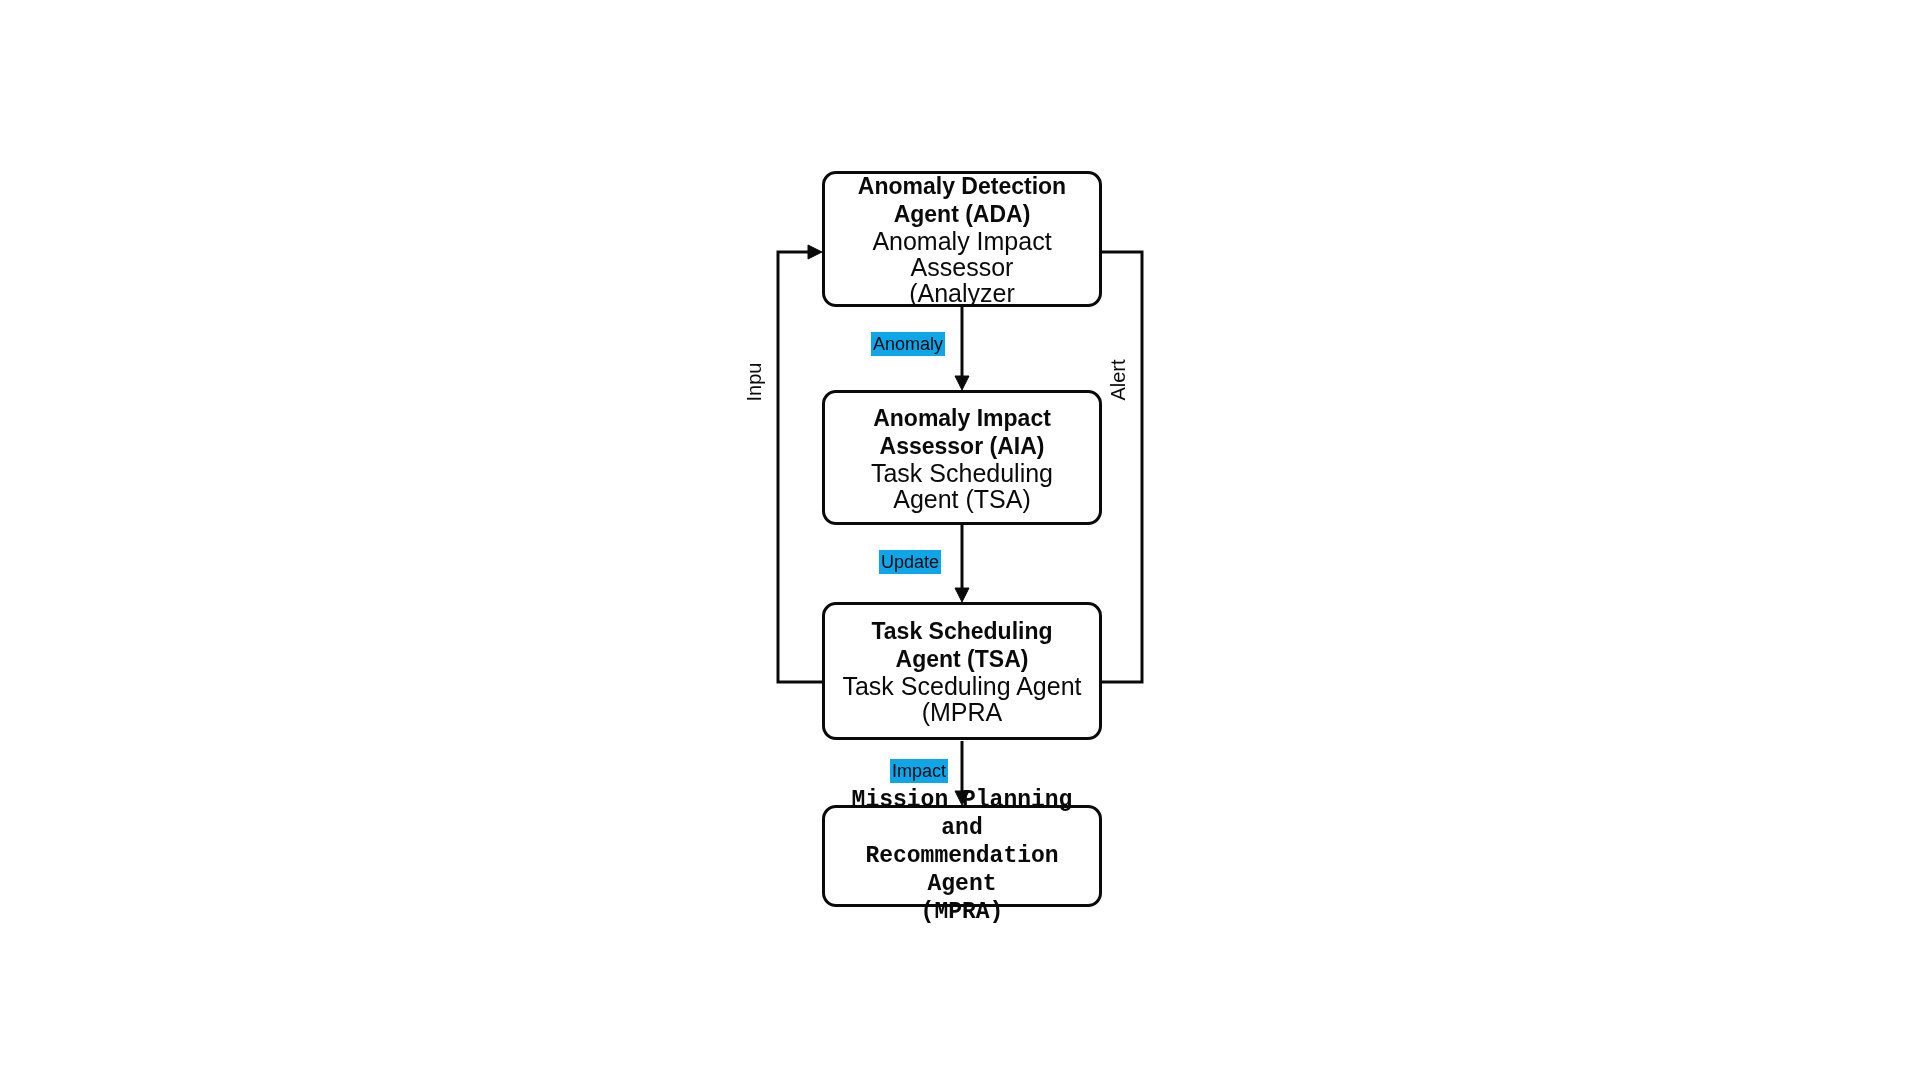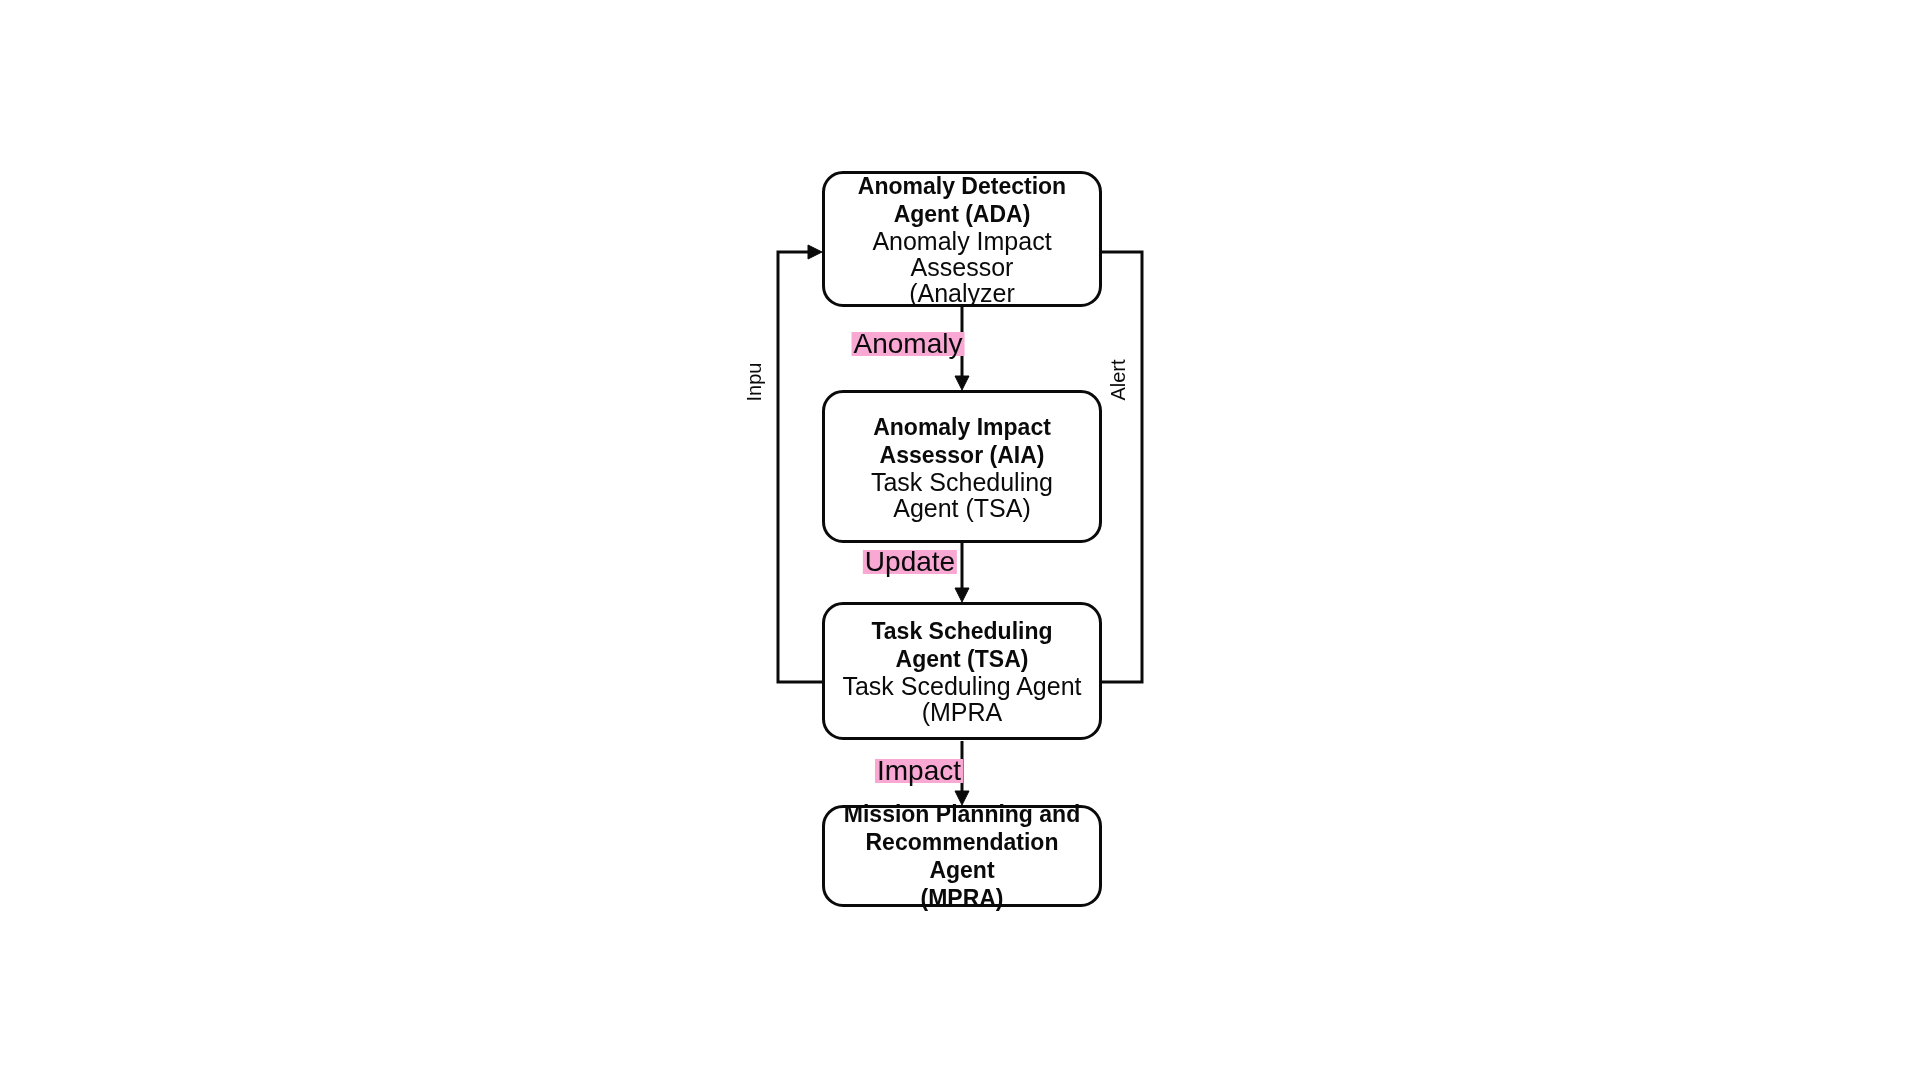--- a/index.html
+++ b/index.html
@@ -32,21 +32,21 @@
     fill: #0a0a0a;
     stroke: #0a0a0a;
   }
   .node {
     position: absolute;
     left: 822px;
     width: 280px;
     box-sizing: border-box;
     background: #ffffff;
     border: 3.5px solid #0a0a0a;
-    border-radius: 21px;
+    border-radius: 14px;
     display: flex;
     flex-direction: column;
     justify-content: center;
     align-items: center;
     text-align: center;
     padding: 6px 8px;
   }
   .node-title {
     font-weight: bold;
     font-size: 23px;
@@ -55,24 +55,24 @@
   }
   .node-subtitle {
     font-size: 25px;
     line-height: 26px;
     white-space: pre-line;
   }
   .node-subtitle:empty { display: none; }
   .edge-label {
     position: absolute;
     transform: translate(-50%, -50%);
-    font-size: 28px;
+    font-size: 18px;
     line-height: 24px;
     white-space: nowrap;
-    background: #f9a8d4;
+    background: #0ea5e9;
     padding: 0 2px;
   }
   .edge-label.vertical {
     transform: translate(-50%, -50%) rotate(-90deg);
     font-size: 20px;
     background: transparent;
   }
 </style>
 </head>
 <body>
@@ -96,35 +96,35 @@
     <path d="M1102 252 L1142 252 L1142 682 L1102 682"></path>
   </svg>
 
   <div class="node" style="top:171px; height:136px;">
     <div class="node-title">Anomaly Detection
 Agent (ADA)</div>
     <div class="node-subtitle">Anomaly Impact Assessor
 (Analyzer</div>
   </div>
 
-  <div class="node" style="top:390px; height:153px;">
+  <div class="node" style="top:390px; height:135px;">
     <div class="node-title">Anomaly Impact
 Assessor (AIA)</div>
     <div class="node-subtitle">Task Scheduling
 Agent (TSA)</div>
   </div>
 
   <div class="node" style="top:602px; height:138px;">
     <div class="node-title">Task Scheduling
 Agent (TSA)</div>
     <div class="node-subtitle">Task Sceduling Agent
 (MPRA</div>
   </div>
 
-  <div class="node" style="top:805px; height:102px;">
+  <div class="node" style="top:805px; height:102px;font-family:Liberation Mono, monospace;">
     <div class="node-title">Mission Planning and
 Recommendation Agent
 (MPRA)</div>
 
   </div>
 
   <div class="edge-label" style="left:908px; top:344px;">Anomaly</div>
   <div class="edge-label" style="left:910px; top:562px;">Update</div>
   <div class="edge-label" style="left:919px; top:771px;">Impact</div>
   <div class="edge-label vertical" style="left:754px; top:382px;">Inpu</div>

